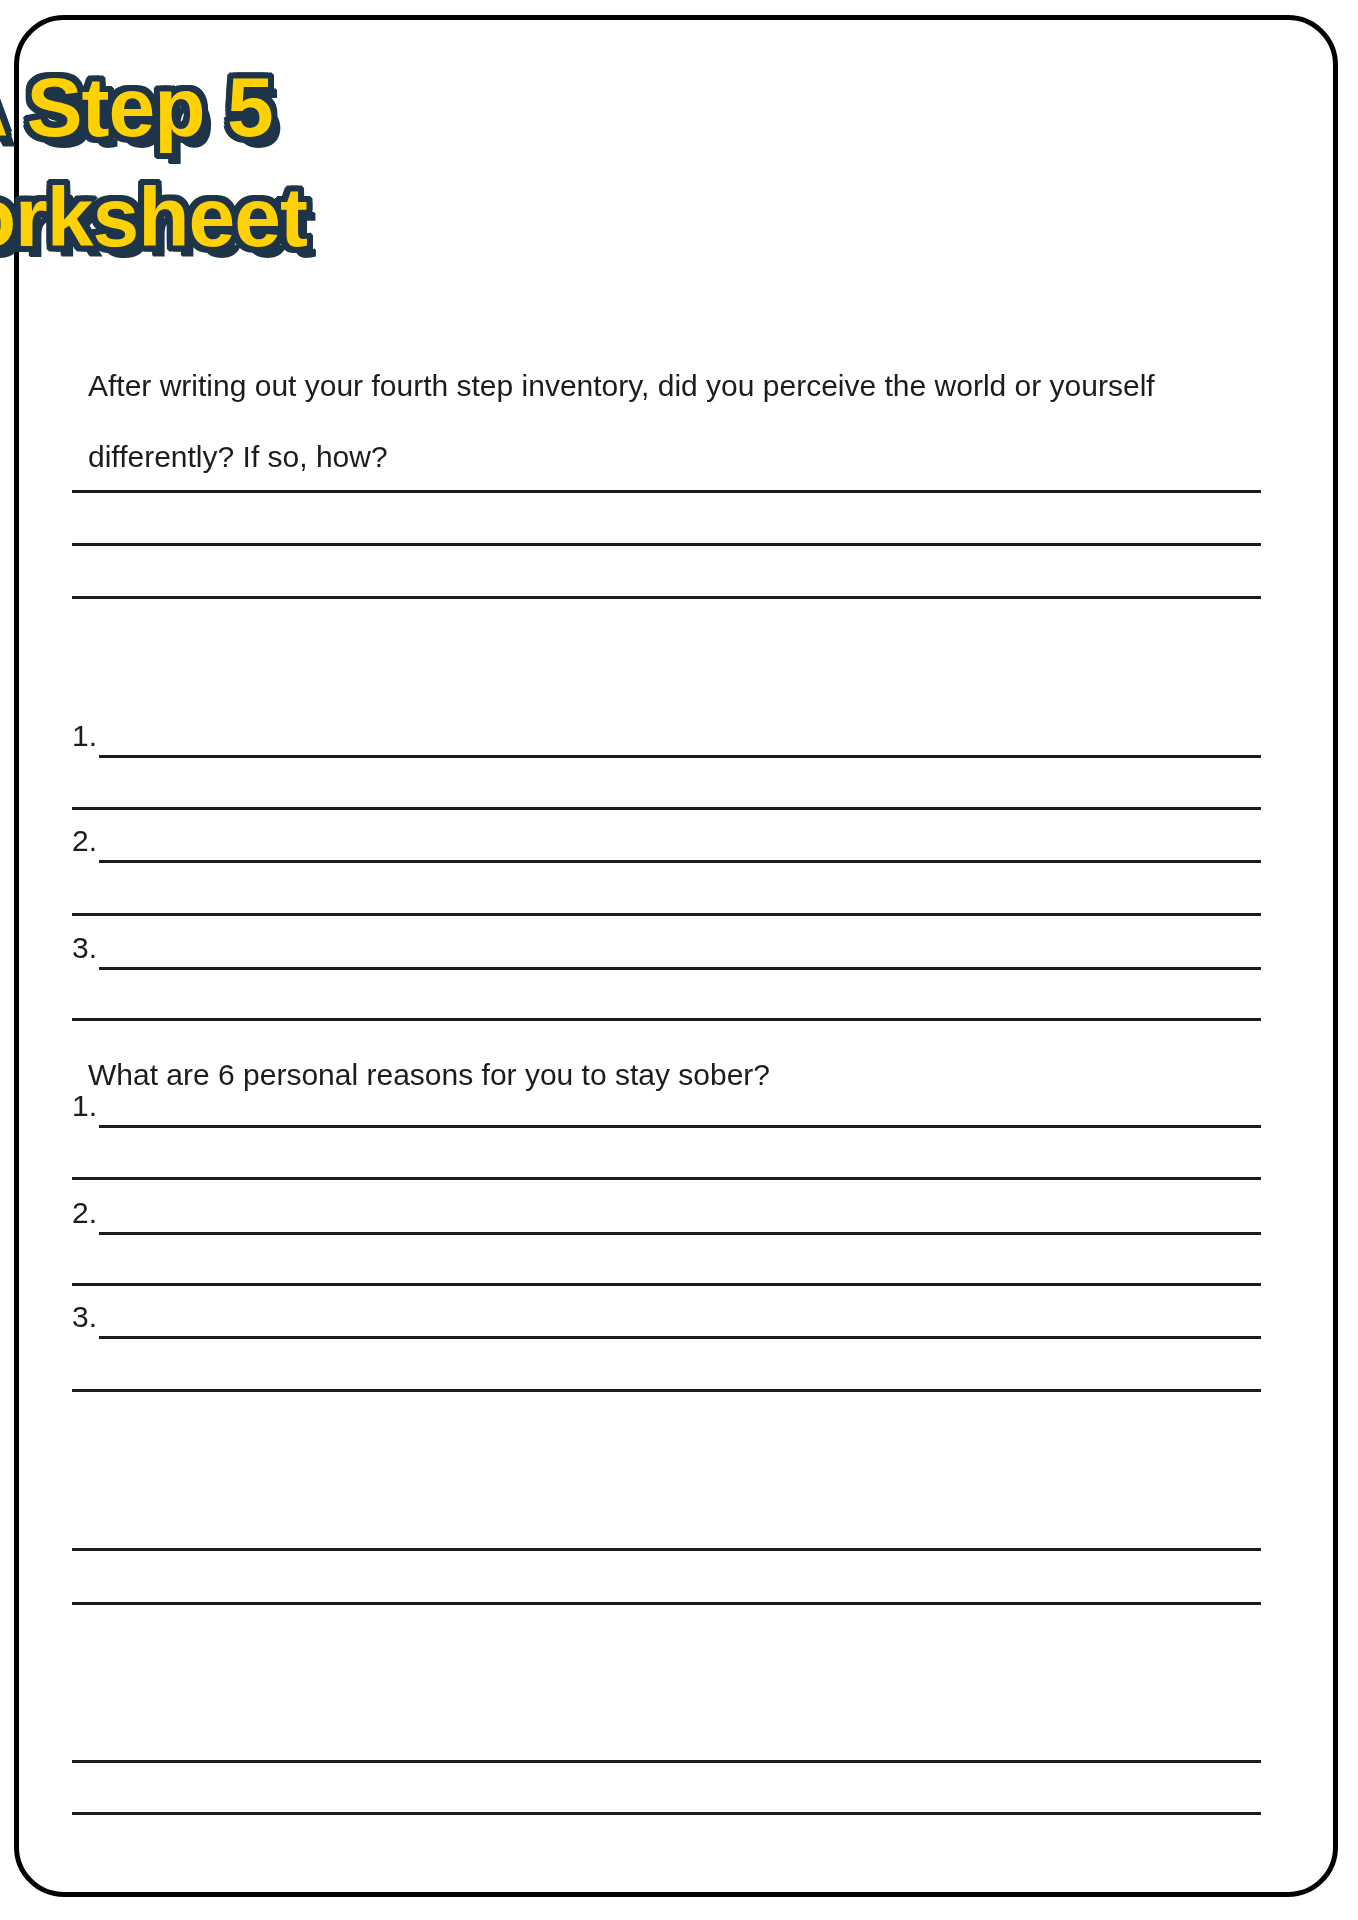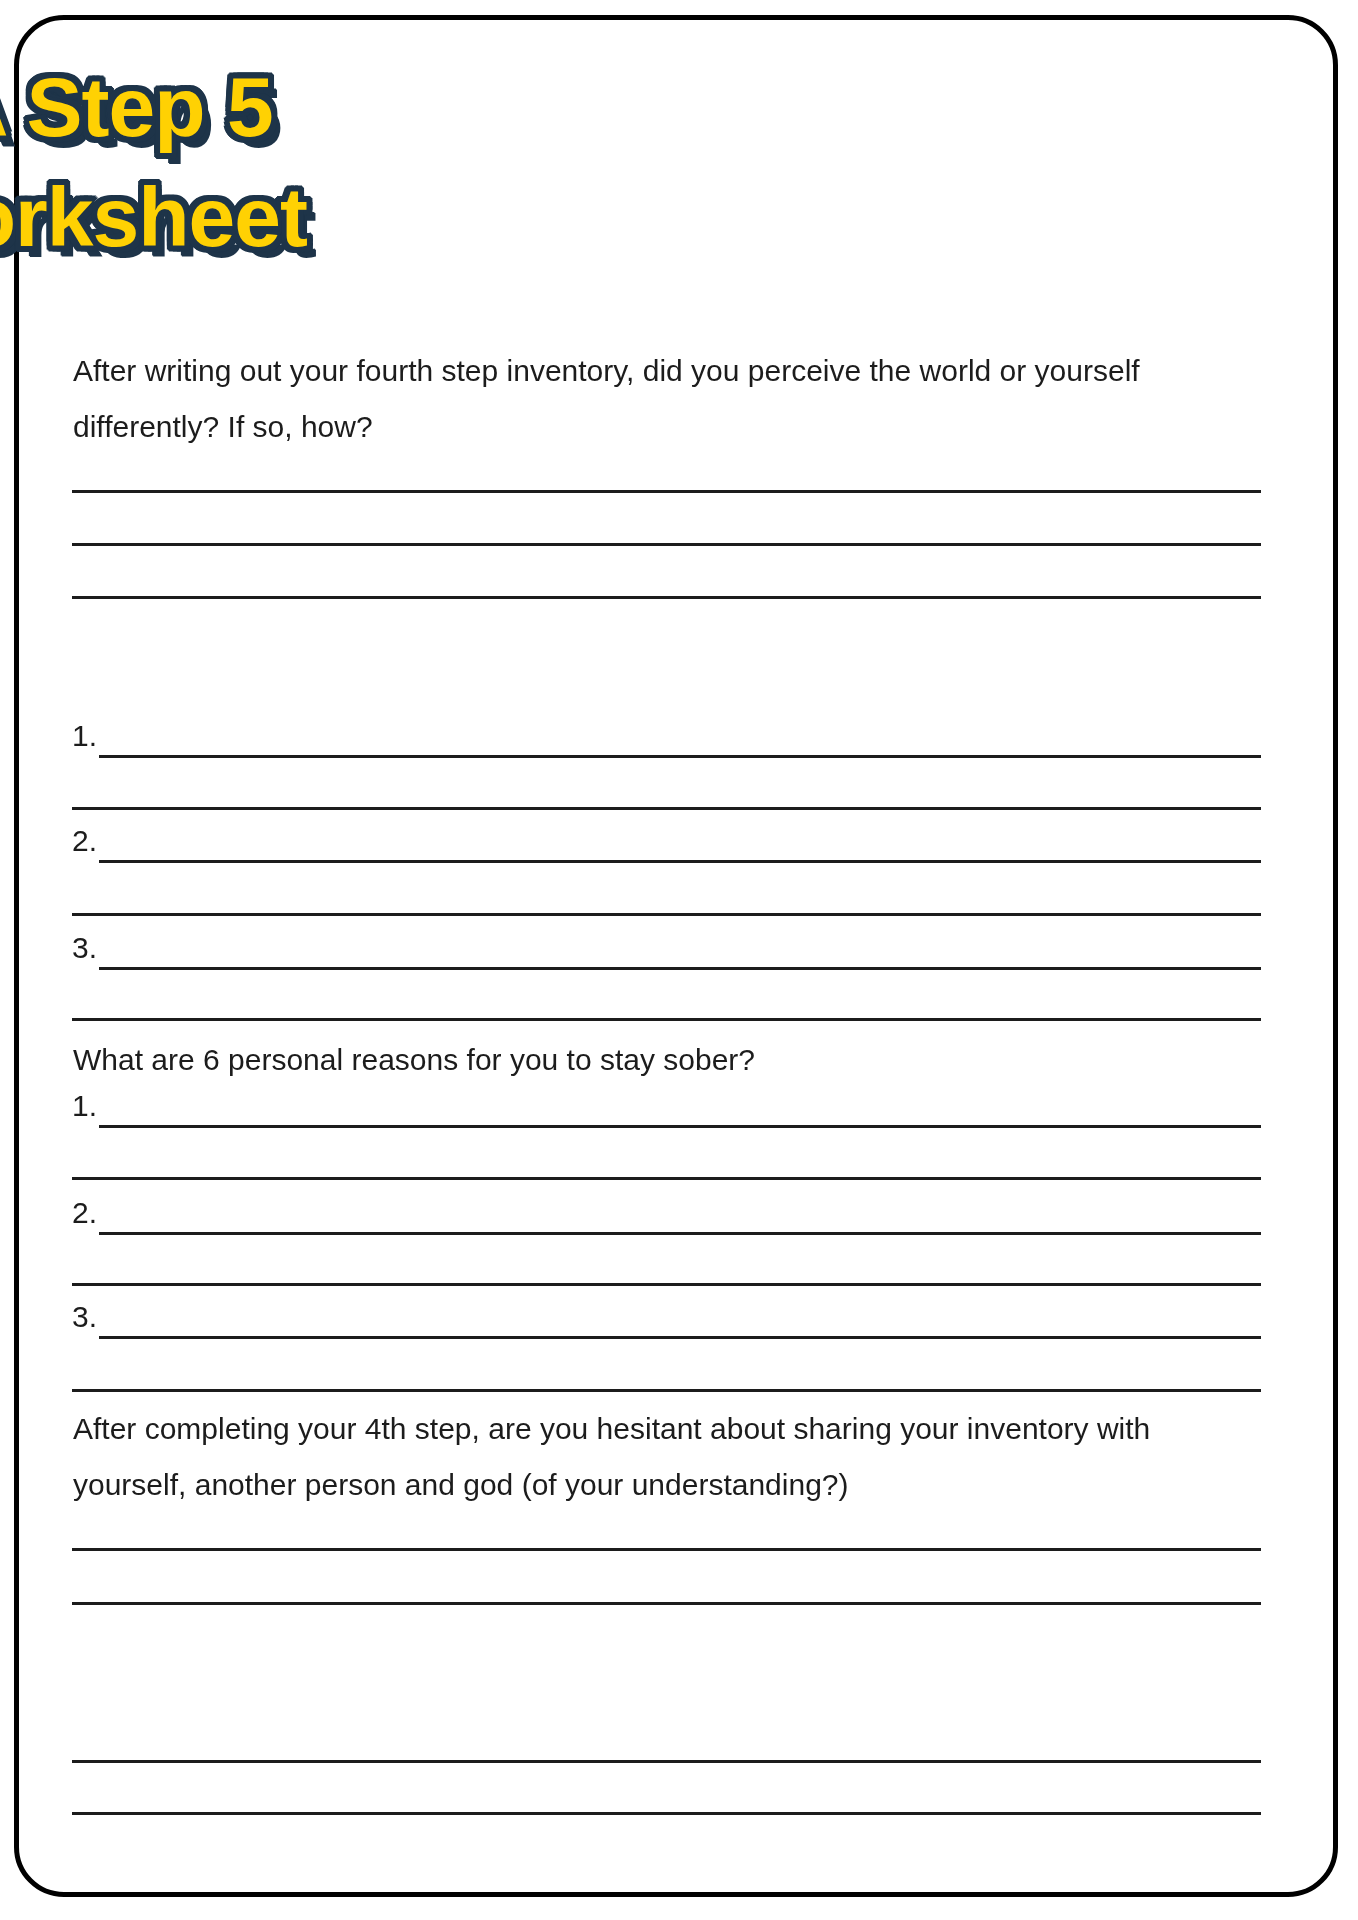--- a/index.html
+++ b/index.html
@@ -61,21 +61,21 @@
     top: 0;
     width: 1189px;
     height: 100%;
   }
   .q {
     position: absolute;
     left: 0;
     width: 100%;
   }
   .qline {
-    margin: 1px;
+    margin: 16px;
     font-size: 30px;
     line-height: 55px;
     white-space: nowrap;
     color: #1c1c1c;
   }
   .rule {
     position: absolute;
     left: 0;
     right: 0;
     height: 0;
@@ -150,23 +150,19 @@
     <span class="num">2.</span>
     <span class="fill"></span>
   </div>
   <div class="rule" style="top:1283px"></div>
   <div class="num-row" style="top:1295px">
     <span class="num">3.</span>
     <span class="fill"></span>
   </div>
   <div class="rule" style="top:1389px"></div>
 
-  <section class="q" style="top:1400px">
-    <p class="qline">After completing your 4th step, are you hesitant about sharing your inventory with</p>
-    <p class="qline">yourself, another person and god (of your understanding?)</p>
-  </section>
   <div class="rule" style="top:1548px"></div>
   <div class="rule" style="top:1602px"></div>
 
   <div class="rule" style="top:1760px"></div>
   <div class="rule" style="top:1812px"></div>
 
 </main>
 
 </body></html>

